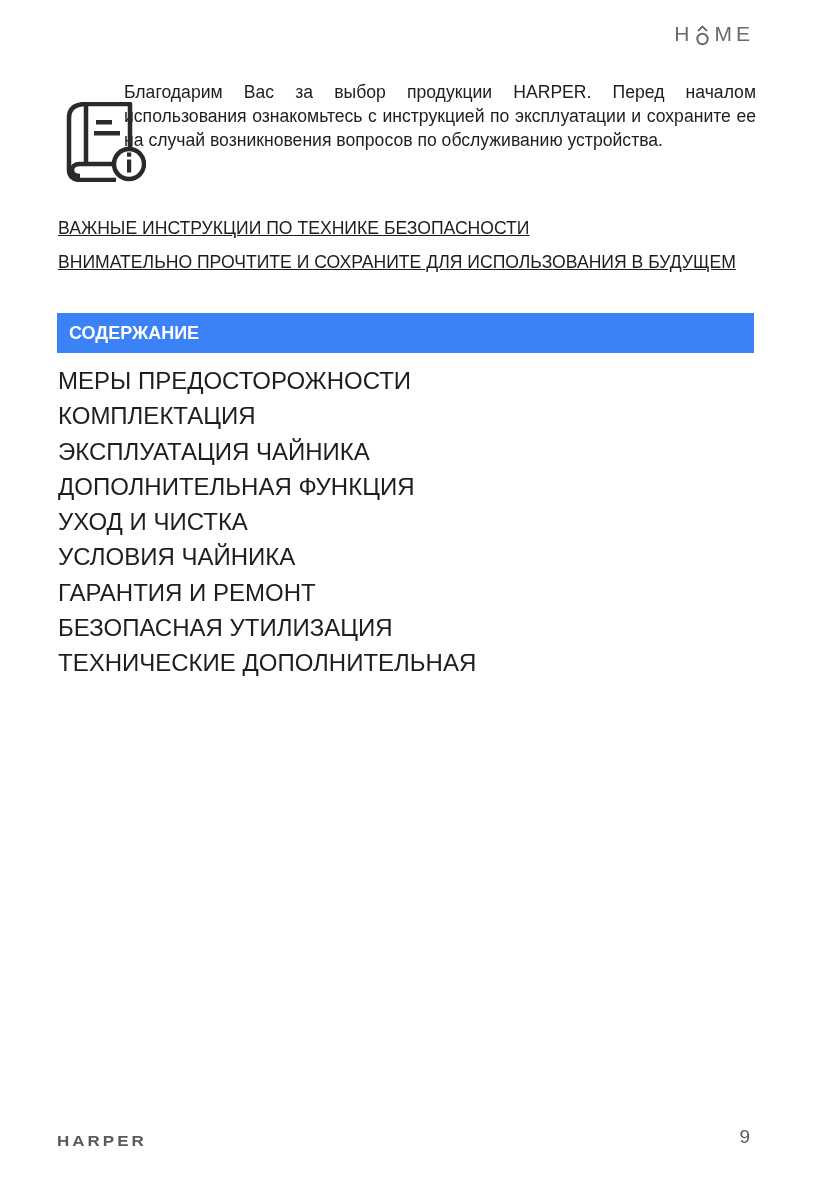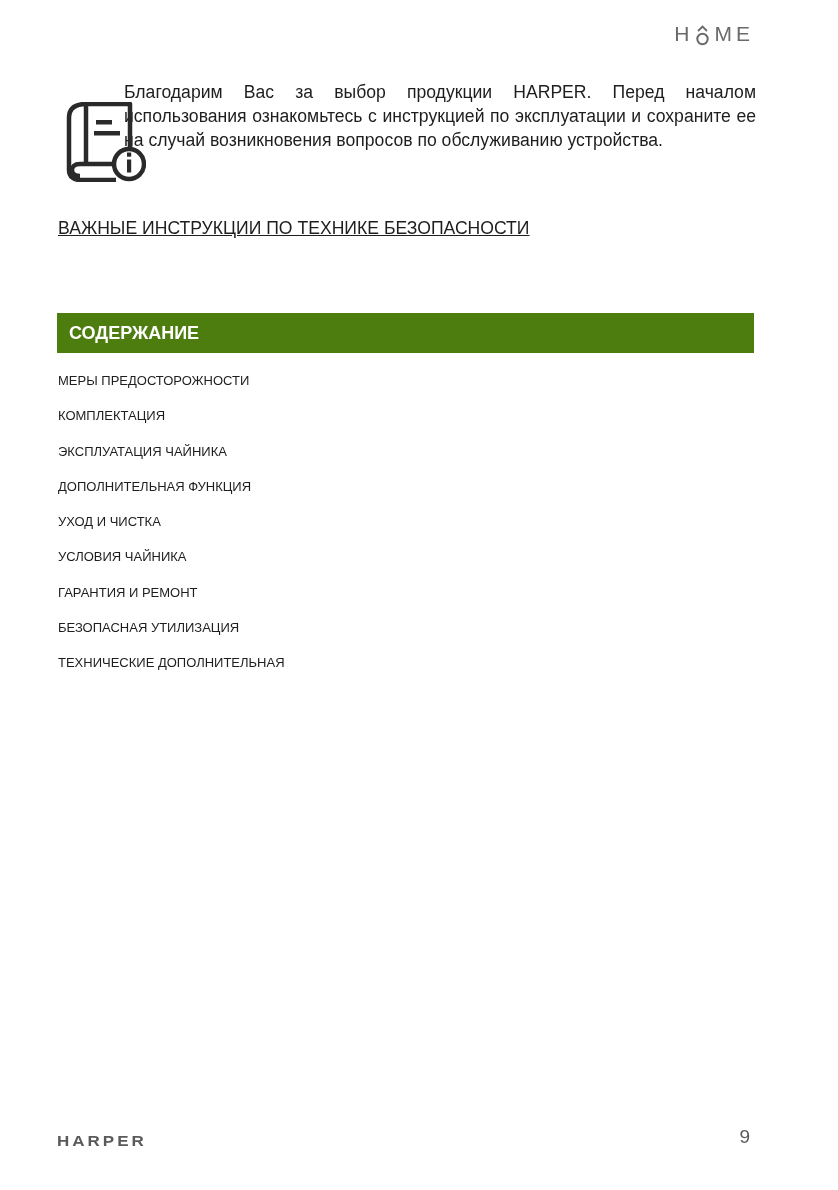--- a/index.html
+++ b/index.html
@@ -63,36 +63,36 @@
     line-height: 24px;
     text-decoration: underline;
   }
   .safety .line1 { margin-bottom: 10px; }
   .toc-header {
     position: absolute;
     left: 57px;
     top: 313px;
     width: 697px;
     height: 40px;
-    background: #4d7c0f;
+    background: #3b82f6;
     color: #ffffff;
     font-weight: bold;
     font-size: 18px;
     line-height: 40px;
     box-sizing: border-box;
     padding-left: 12px;
   }
   .toc-list {
     position: absolute;
     left: 58px;
     top: 369px;
     margin: 0;
     padding: 0;
     list-style: none;
-    font-size: 13px;
+    font-size: 24px;
   }
   .toc-list li {
     height: 35.3px;
     line-height: 24px;
   }
   .harper-logo {
     position: absolute;
     left: 57px;
     top: 1133px;
     font-size: 17px;
@@ -140,20 +140,21 @@
       <circle cx="63" cy="62" r="15" fill="#ffffff" stroke="#2a2a2a" stroke-width="4.5"></circle>
       <rect x="61" y="50.5" width="4.2" height="4.2" fill="#2a2a2a"></rect>
       <rect x="61" y="57.5" width="4.2" height="13" fill="#2a2a2a"></rect>
     </svg>
   </div>
   <div class="intro-text">Благодарим Вас за выбор продукции HARPER. Перед началом использования ознакомьтесь с инструкцией по эксплуатации и сохраните ее на случай возникновения вопросов по обслужива­нию устройства.</div>
 </div>
 
 <div class="safety">
   <div class="line1">ВАЖНЫЕ ИНСТРУКЦИИ ПО ТЕХНИКЕ БЕЗОПАСНОСТИ</div>
+  <div class="line2">ВНИМАТЕЛЬНО ПРОЧТИТЕ И СОХРАНИТЕ ДЛЯ ИСПОЛЬЗОВАНИЯ В БУ­ДУЩЕМ</div>
 </div>
 
 <div class="toc-header">СОДЕРЖАНИЕ</div>
 
 <ul class="toc-list">
   <li>МЕРЫ ПРЕДОСТОРОЖНОСТИ</li>
   <li>КОМПЛЕКТАЦИЯ</li>
   <li>ЭКСПЛУАТАЦИЯ ЧАЙНИКА</li>
   <li>ДОПОЛНИТЕЛЬНАЯ ФУНКЦИЯ</li>
   <li>УХОД И ЧИСТКА</li>

